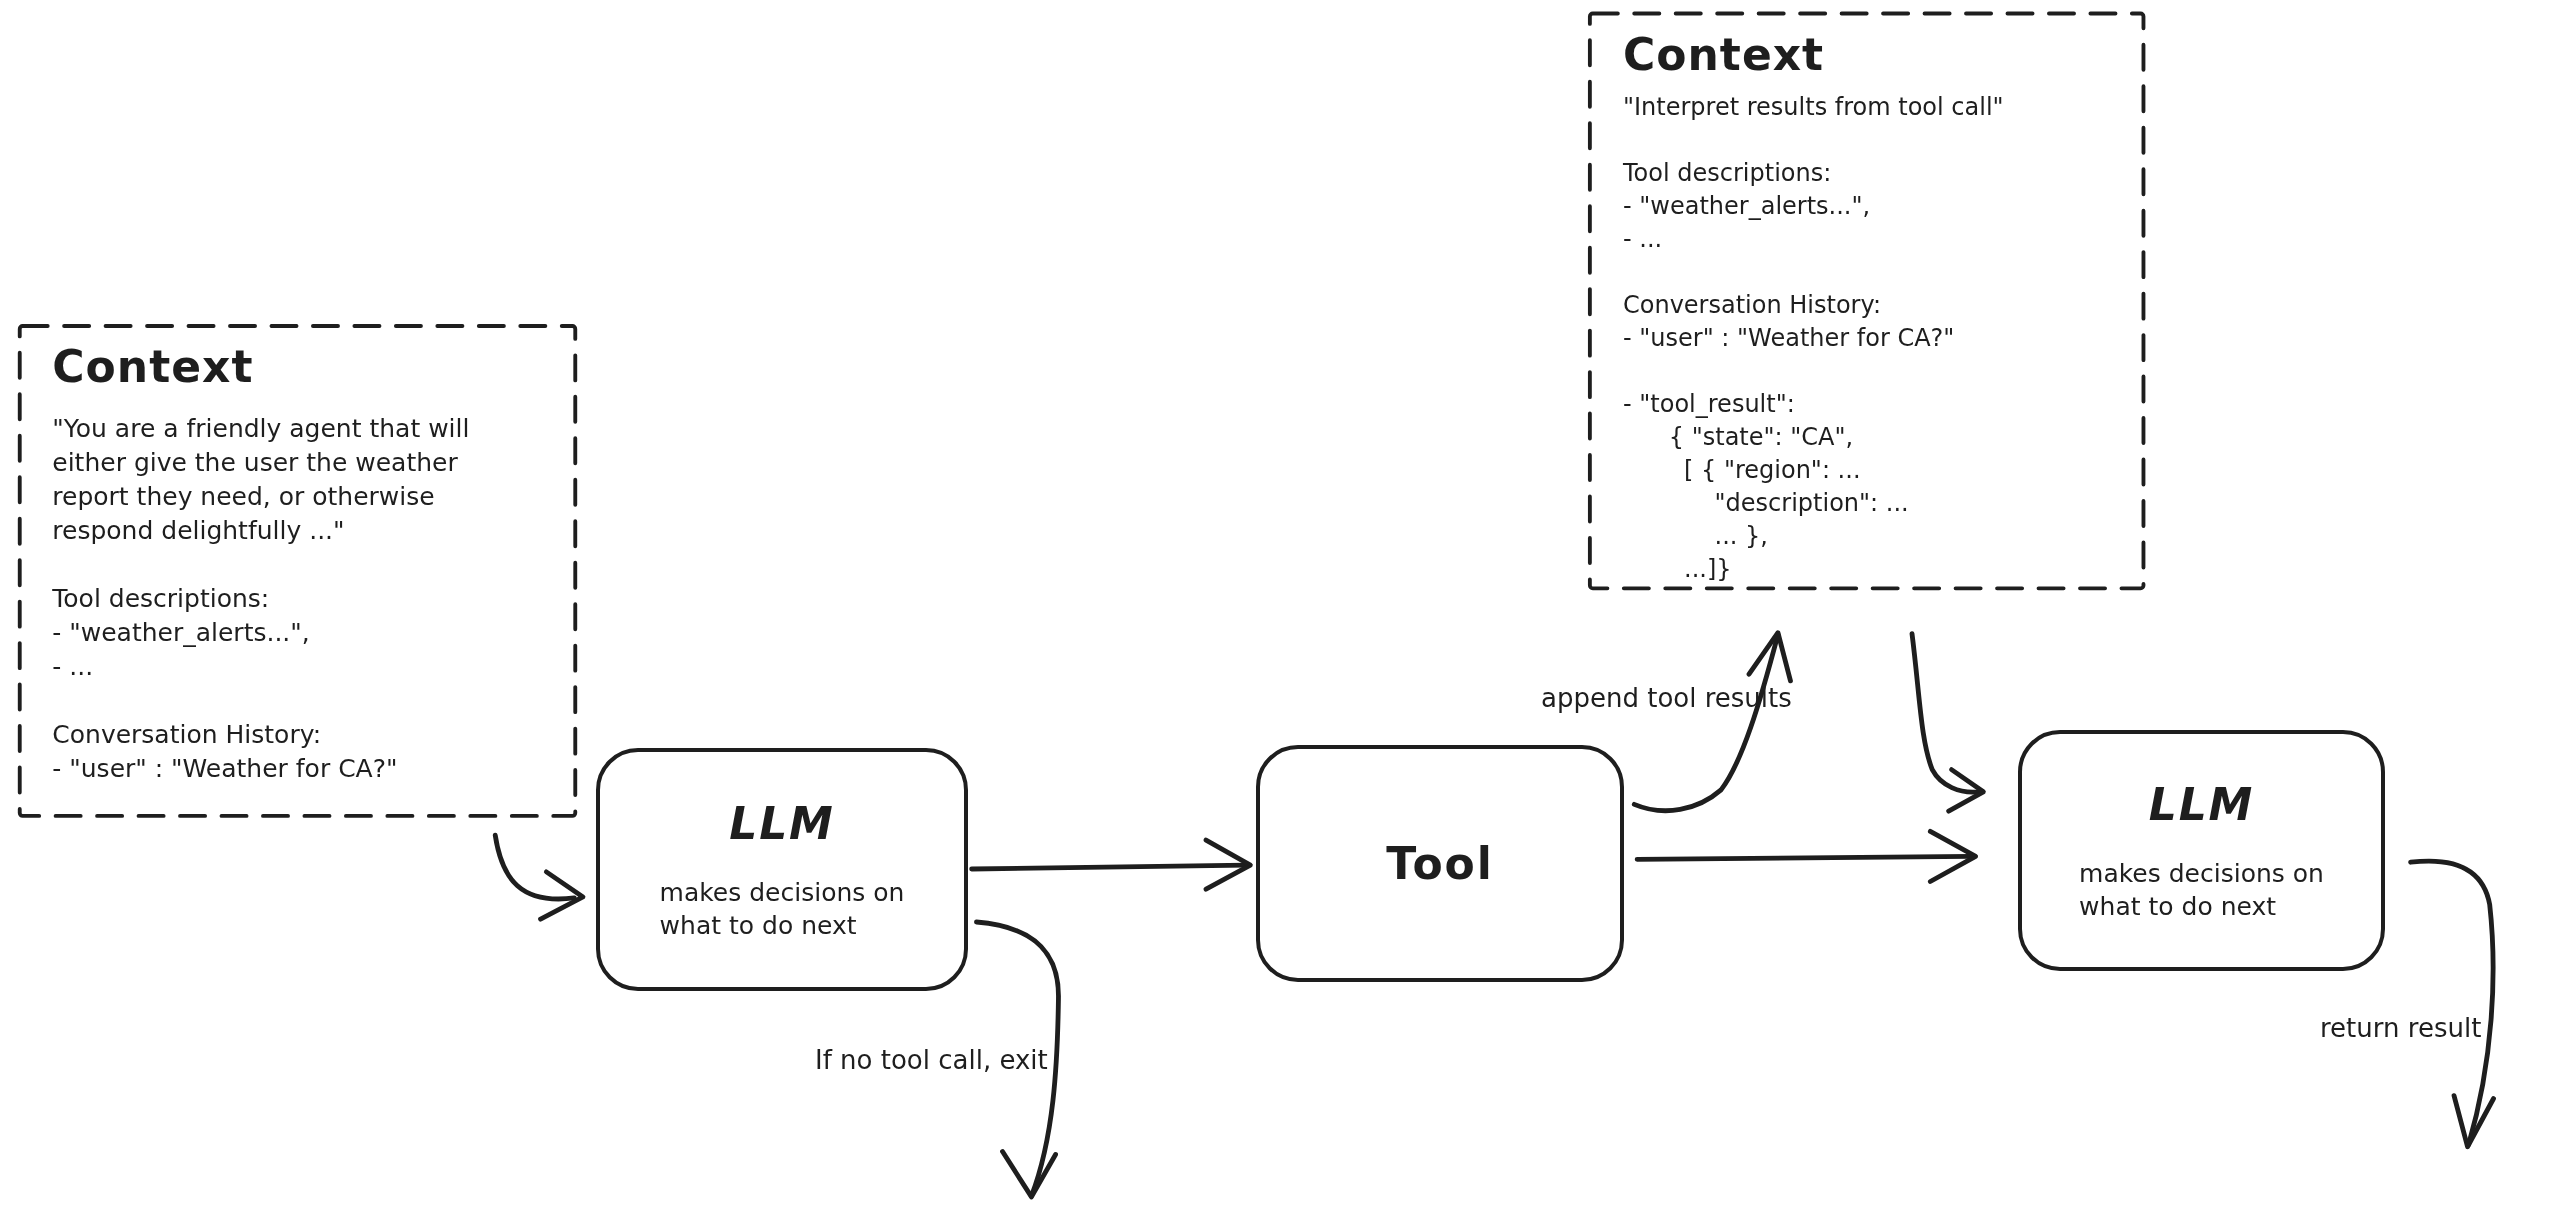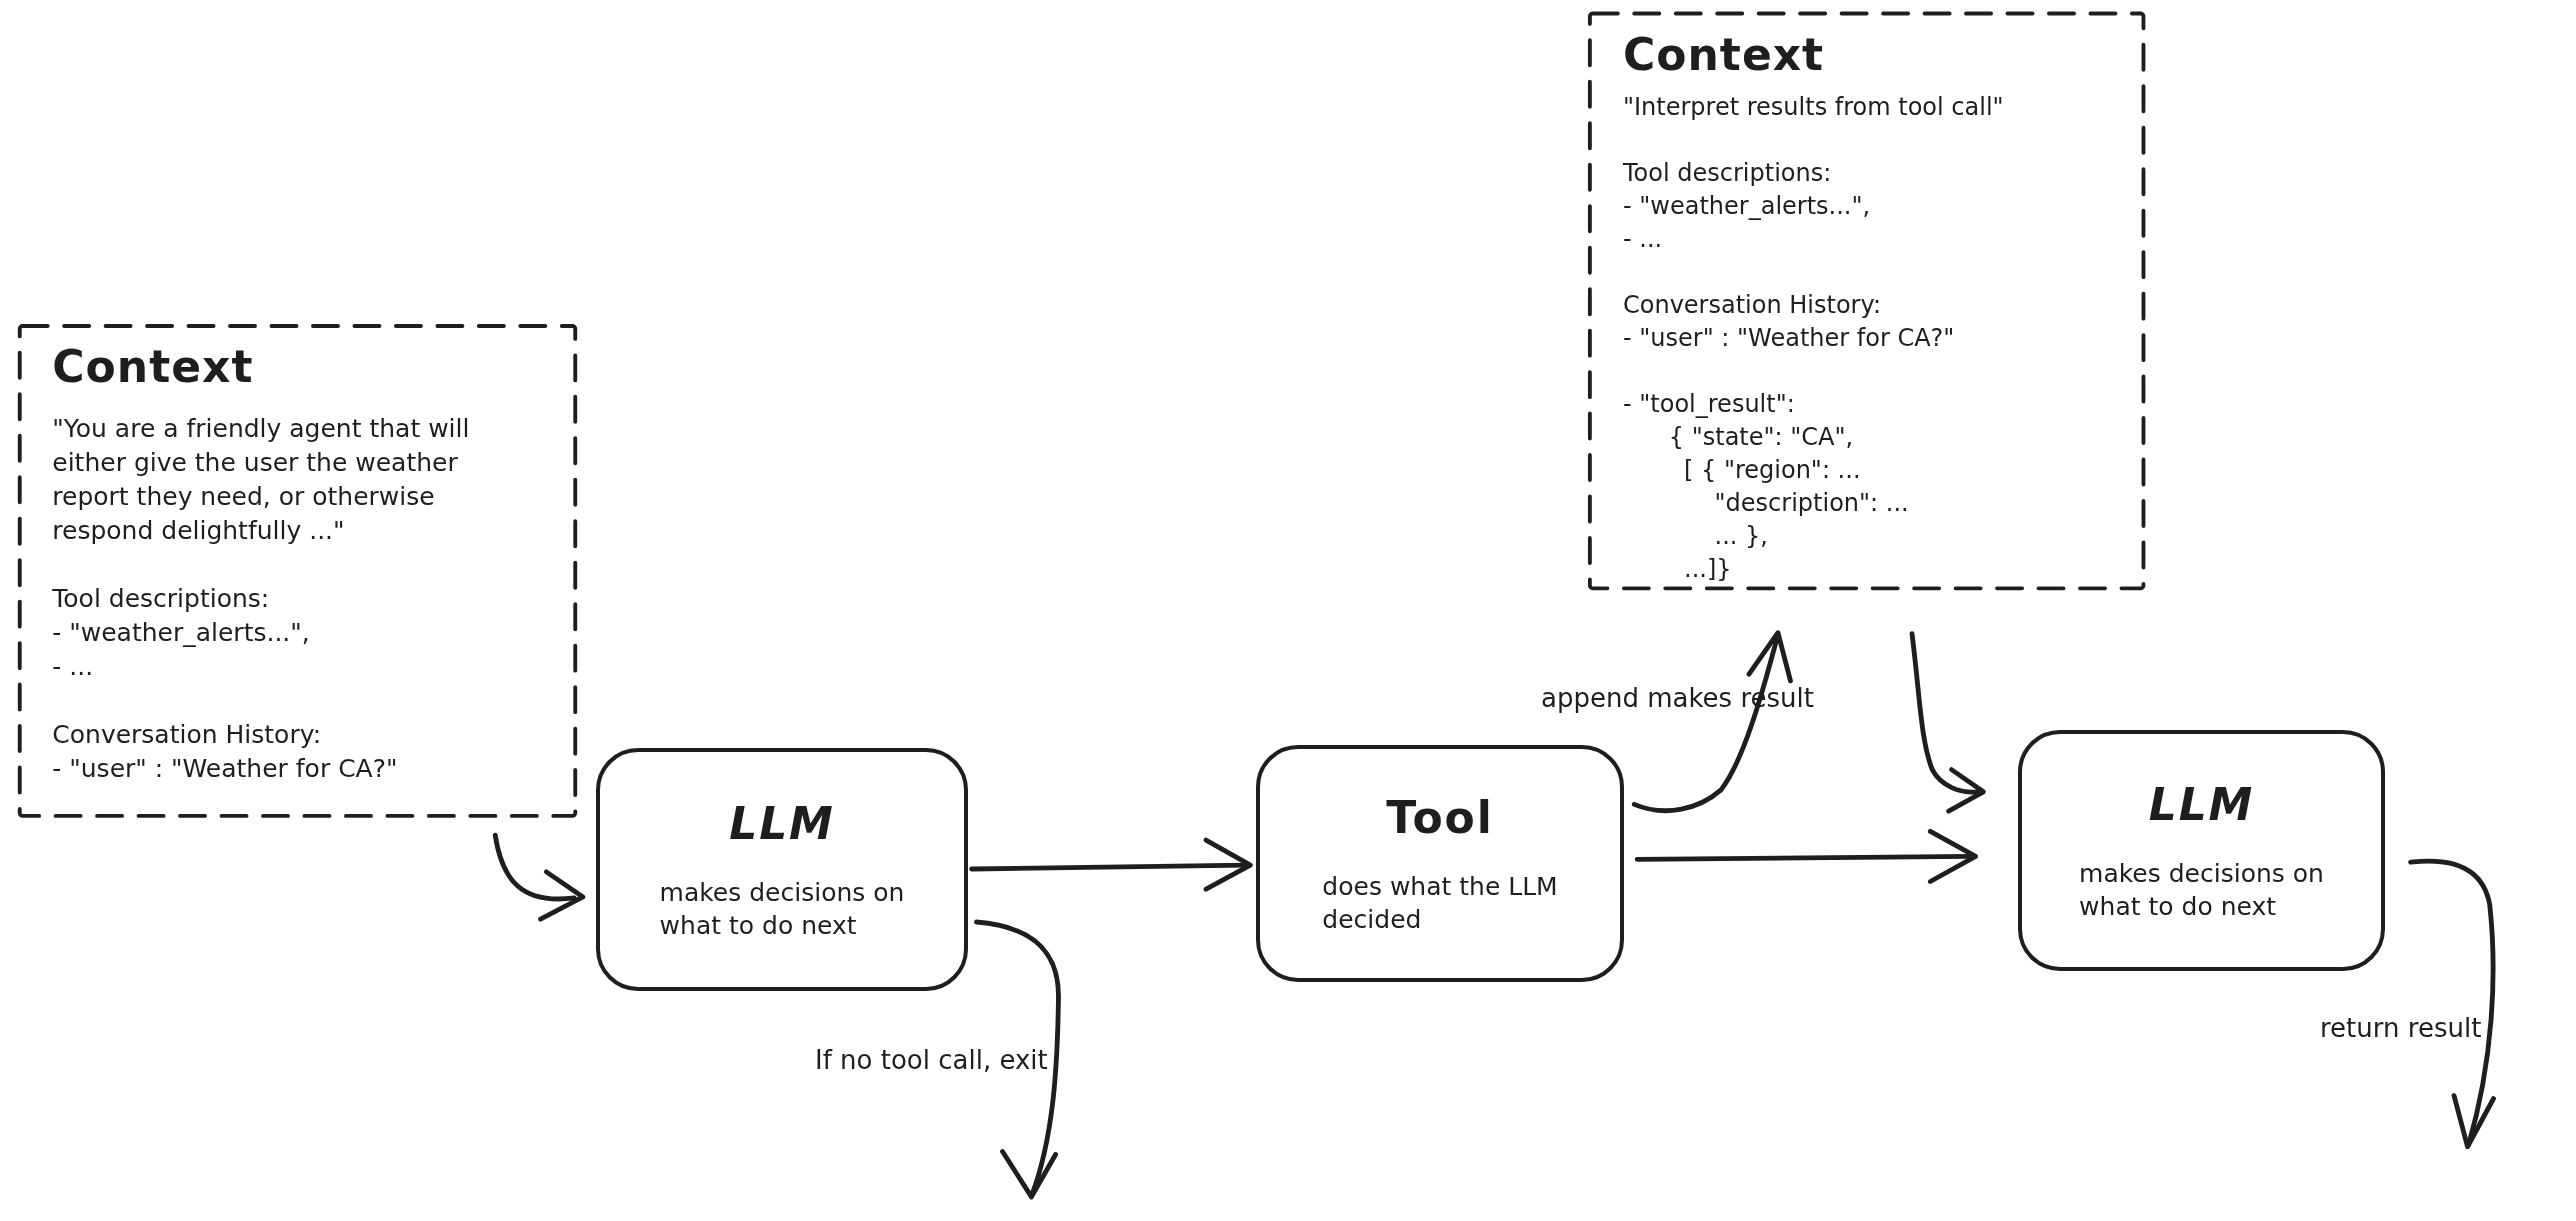--- a/index.html
+++ b/index.html
@@ -156,28 +156,26 @@
   </div>
 
   <div class="box node" id="llm1" style="left:596px; top:748px; width:372px; height:243px;">
     <div class="node-title italic">LLM</div>
     <div class="node-sub">makes decisions on
 what to do next</div>
   </div>
 
   <div class="box node" id="tool" style="left:1256px; top:745px; width:368px; height:237px;">
     <div class="node-title">Tool</div>
-    <div class="node-sub">does what the LLM
-decided</div>
   </div>
 
   <div class="box node" id="llm2" style="left:2018px; top:730px; width:367px; height:241px;">
     <div class="node-title italic">LLM</div>
     <div class="node-sub">makes decisions on
 what to do next</div>
   </div>
 
-  <span class="edge-label" style="left:1541px; top:683px;">append makes result</span>
+  <span class="edge-label" style="left:1541px; top:683px;">append tool results</span>
   <span class="edge-label" style="left:815px; top:1045px;">If no tool call, exit</span>
   <span class="edge-label" style="left:2320px; top:1013px;">return result</span>
 
 </div>
 
 
 </body></html>

